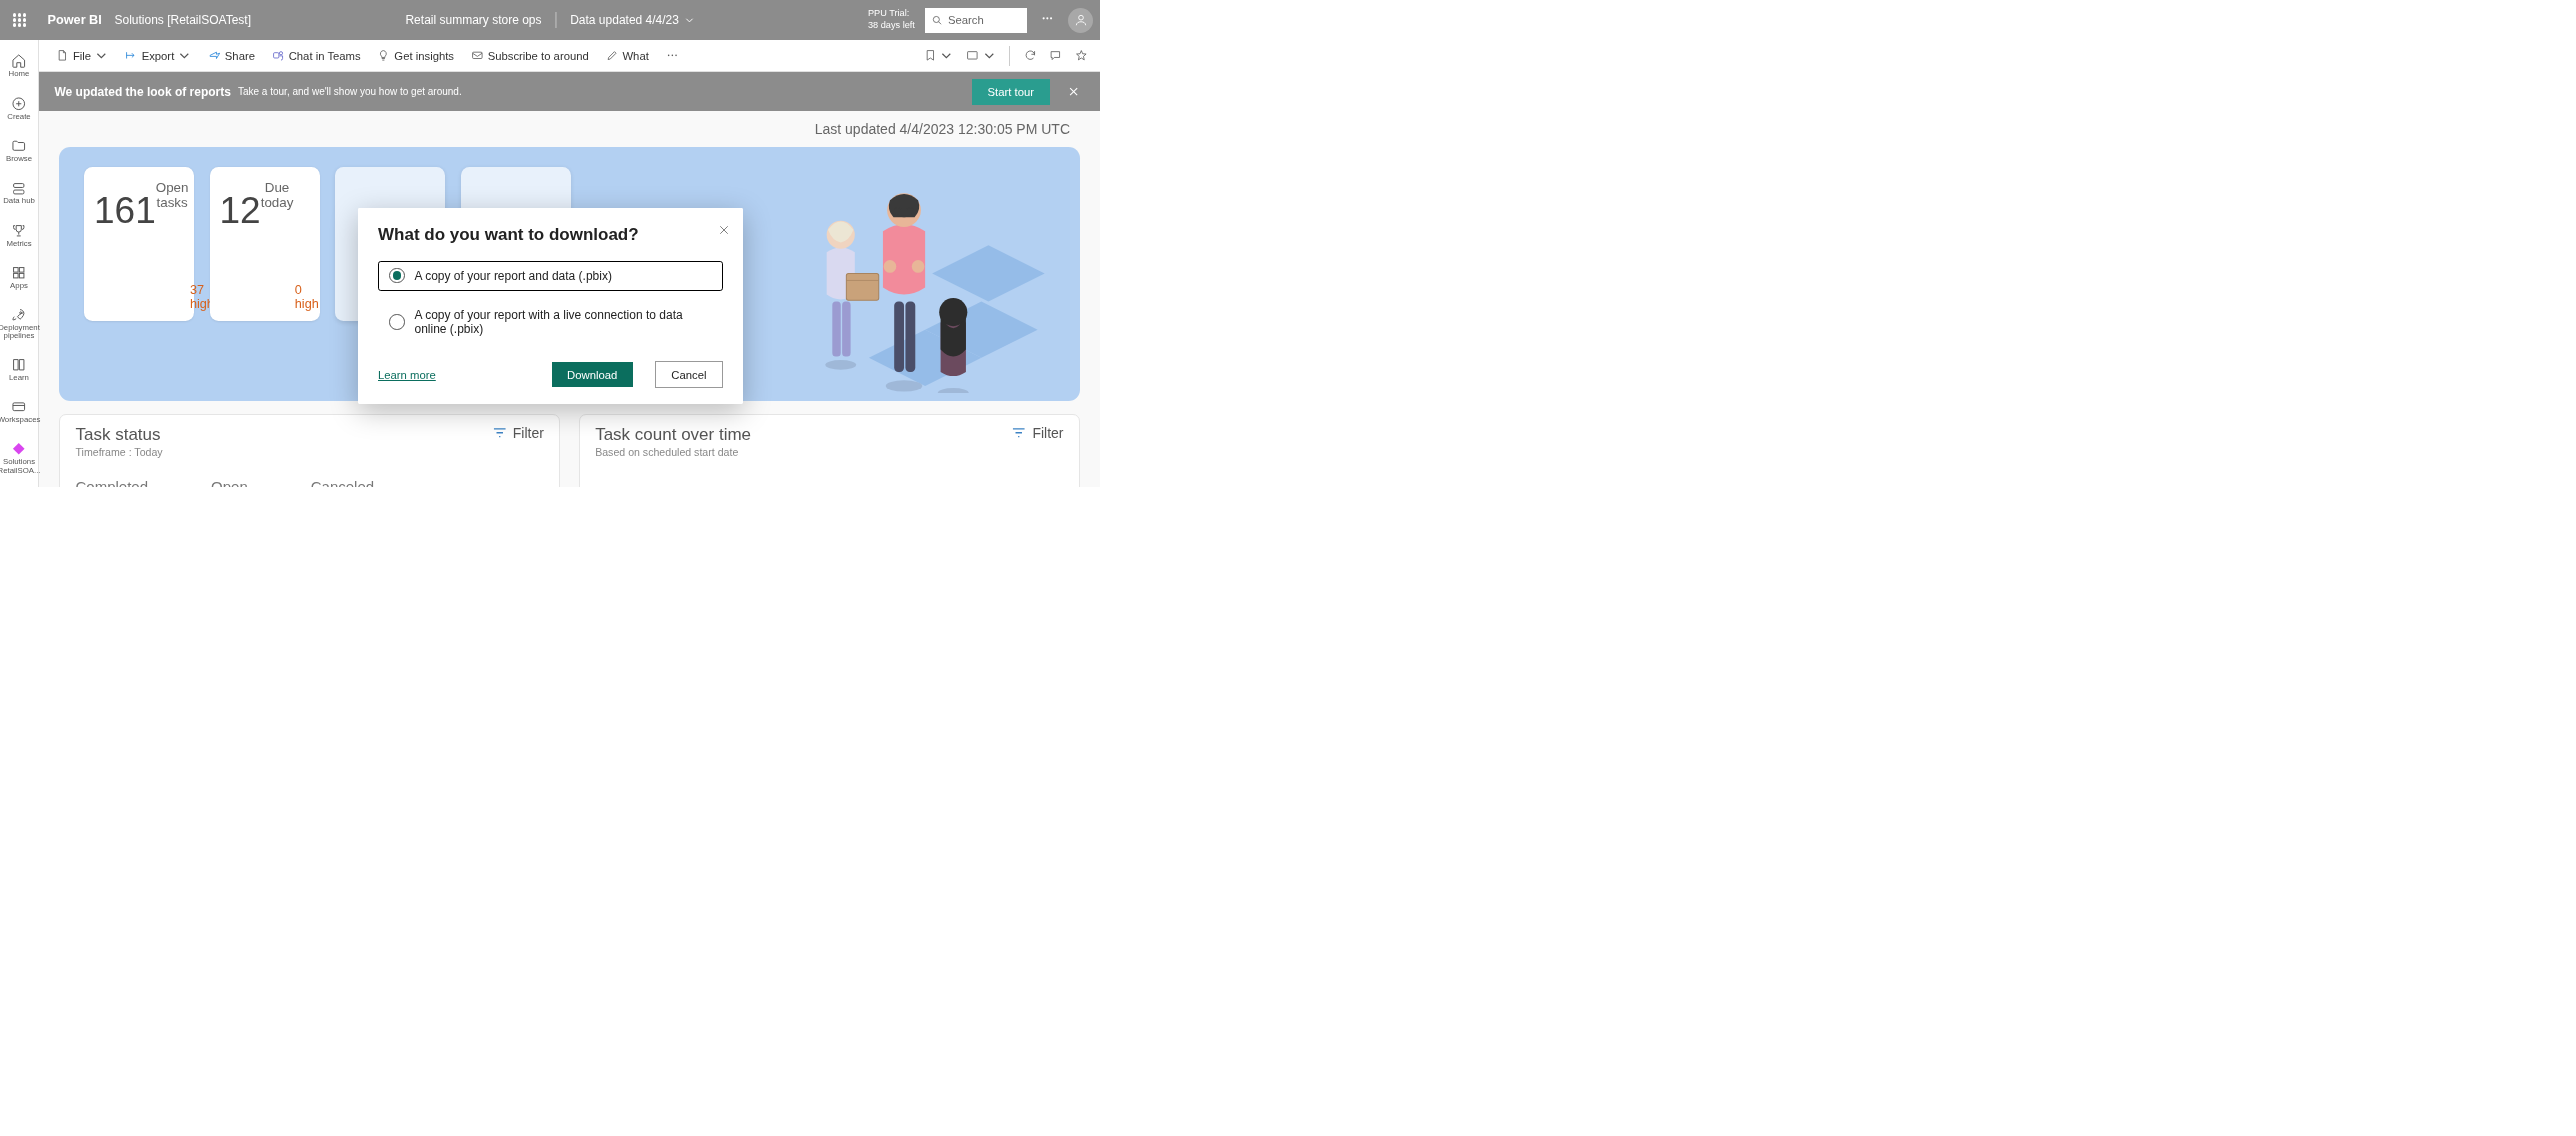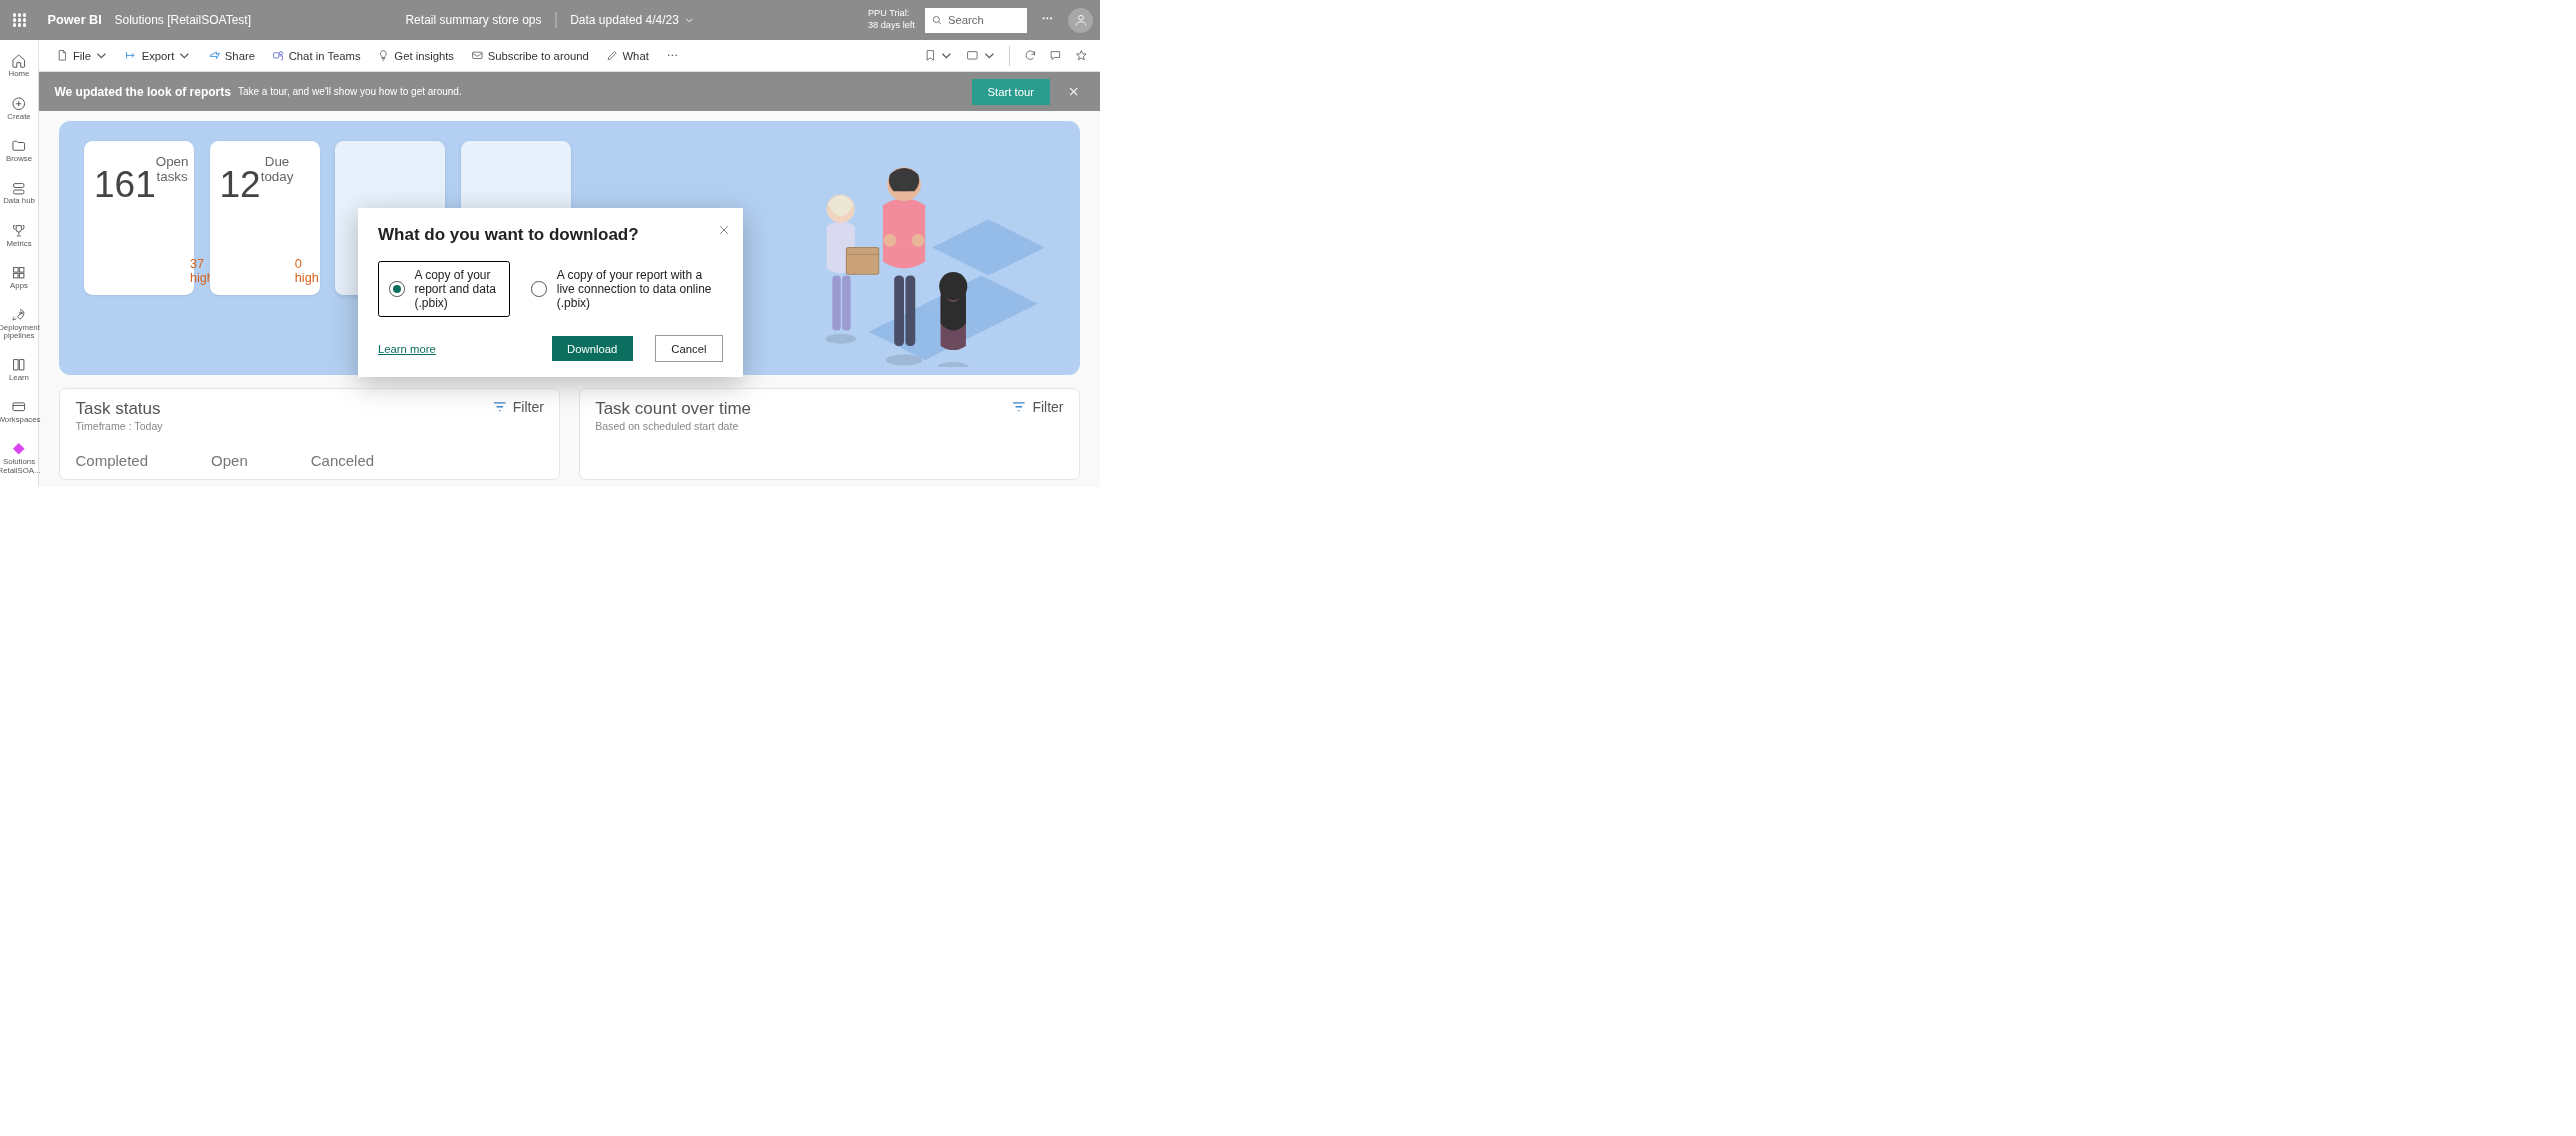--- a/index.html
+++ b/index.html
@@ -63,21 +63,21 @@
 .panels-row { display: flex; gap: 18.3px; margin-top: 12.7px; }
 .panel { flex: 1; background: #fff; border: 0.7px solid #e5e5e5; border-radius: 7px; padding: 10px 15.5px; }
 .panel-header { display: flex; align-items: flex-start; }
 .panel-title { font-size: 17px; color: #555; font-weight: 400; }
 .panel-sub { font-size: 10.6px; color: #888; margin-top: 1.4px; }
 .filter-btn { margin-left: auto; display: flex; align-items: center; gap: 5.6px; font-size: 14px; color: #555; cursor: pointer; }
 .status-row { display: flex; gap: 63px; margin-top: 20px; font-size: 15px; color: #777; }
 .dialog { position: absolute; left: 358px; top: 208px; width: 385px; background: #fff; box-shadow: 0 7px 28px rgba(0,0,0,0.25); border-radius: 1.4px; padding: 17px 20px 15.5px; z-index: 101; }
 .dialog-title { font-size: 17px; font-weight: 600; color: #222; }
 .dialog-close { position: absolute; top: 17px; right: 14px; cursor: pointer; color: #666; }
-.radio-group { margin-top: 15.5px; display: flex; flex-direction: row; gap: 10px; }
+.radio-group { margin-top: 15.5px; display: flex; flex-direction: column; gap: 10px; }
 .radio-option { display: flex; align-items: center; gap: 10px; padding: 6.3px 10px; font-size: 12px; color: #222; cursor: pointer; border: 0.7px solid transparent; border-radius: 2.8px; }
 .radio-option.selected { border: 1.4px solid #000; }
 .radio-circle { width: 15.5px; height: 15.5px; border: 0.7px solid #555; border-radius: 50%; display: flex; align-items: center; justify-content: center; flex-shrink: 0; }
 .radio-circle.filled::after { content: ''; width: 8.5px; height: 8.5px; background: #0b6e5e; border-radius: 50%; }
 .dialog-footer { display: flex; align-items: center; margin-top: 18.3px; gap: 22px; }
 .learn-more { color: #0b6e5e; text-decoration: underline; font-size: 11.3px; cursor: pointer; }
 .dialog-footer .spacer { flex: 1; }
 .btn-primary { background: #0b6e5e; color: #fff; border: none; padding: 6.3px 15.5px; font-size: 11.3px; cursor: pointer; }
 .btn-secondary { background: #fff; color: #222; border: 0.7px solid #999; padding: 6.3px 15.5px; font-size: 11.3px; cursor: pointer; }
 </style>
@@ -309,20 +309,21 @@
   <span class="tour-text">Take a tour, and we'll show you how to get around.</span>
   <button class="start-tour-btn">Start tour</button>
   <div class="close-banner">
     <svg width="11.3" height="11.3" viewBox="0 0 16 16" fill="none" stroke="#fff" stroke-width="1.5">
         <path d="M3 3l10 10M13 3L3 13"></path>
       </svg>
   </div>
 </div>
 
 <div class="content">
+  <div class="last-updated">Last updated 4/4/2023 12:30:05 PM UTC</div>
 
   <div class="hero">
     <div class="cards-row">
       <div class="kpi-card">
         <svg class="kpi-icon" viewBox="0 0 24 24" fill="none" stroke="#777" stroke-width="1.8">
             <circle cx="12" cy="12" r="9"></circle>
             <circle cx="12" cy="12" r="5"></circle>
             <circle cx="12" cy="12" r="1.5" fill="#777"></circle>
             <path d="M17 7l3-3M18 4v3h3"></path>
           </svg>

